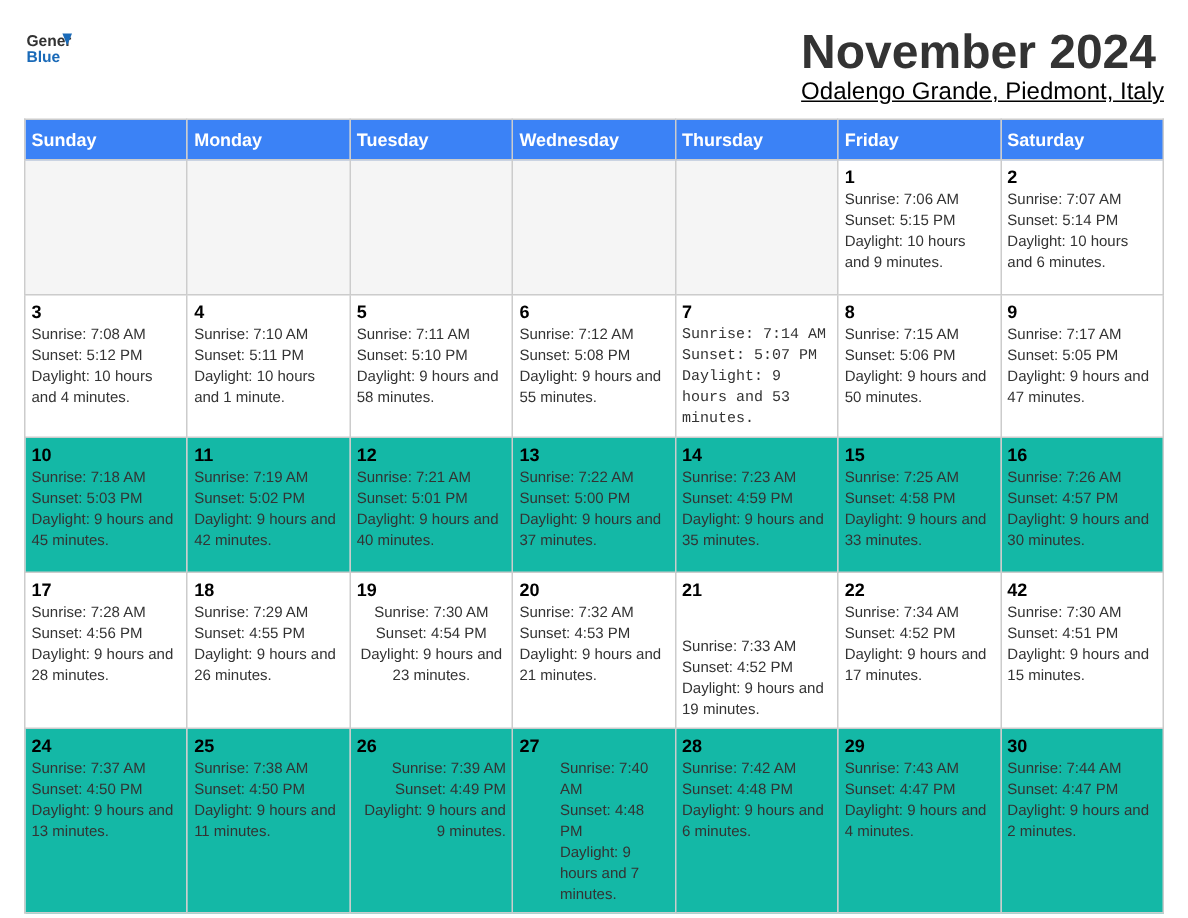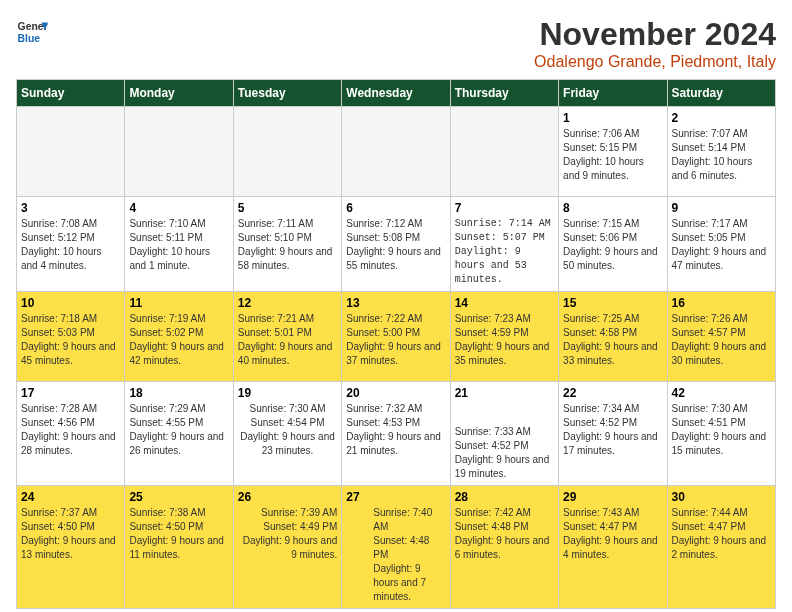--- a/index.html
+++ b/index.html
@@ -19,58 +19,58 @@
     .logo {
       display: flex;
       align-items: center;
       gap: 4px;
     }
     .logo-icon {
       width: 32px;
       height: 32px;
     }
     .title-section {
-      text-align: right;
     }
     .month-title {
       font-size: 32px;
       font-weight: bold;
       color: #333;
     }
     .location-title {
       font-size: 16px;
-      color: #c2410c;
+      color: #000000;
+      text-decoration: underline;
     }
     table {
       width: 100%;
       border-collapse: collapse;
       font-size: 11px;
     }
     thead tr th {
-      background-color: #14532d;
+      background-color: #3b82f6;
       color: #fff;
       padding: 6px 4px;
       text-align: left;
       font-size: 12px;
       border: 1px solid #ccc;
     }
     td {
       border: 1px solid #ccc;
       vertical-align: top;
       padding: 4px;
       width: 14.28%;
       min-height: 80px;
       height: 90px;
       background: #fff;
     }
     td.empty {
       background: #f5f5f5;
     }
     td.shaded {
-      background: #fde047;
+      background: #14b8a6;
     }
     .day-num {
       font-weight: bold;
       font-size: 12px;
       margin-bottom: 2px;
     }
     .day-info {
       font-size: 10px;
       color: #333;
       line-height: 1.4;

